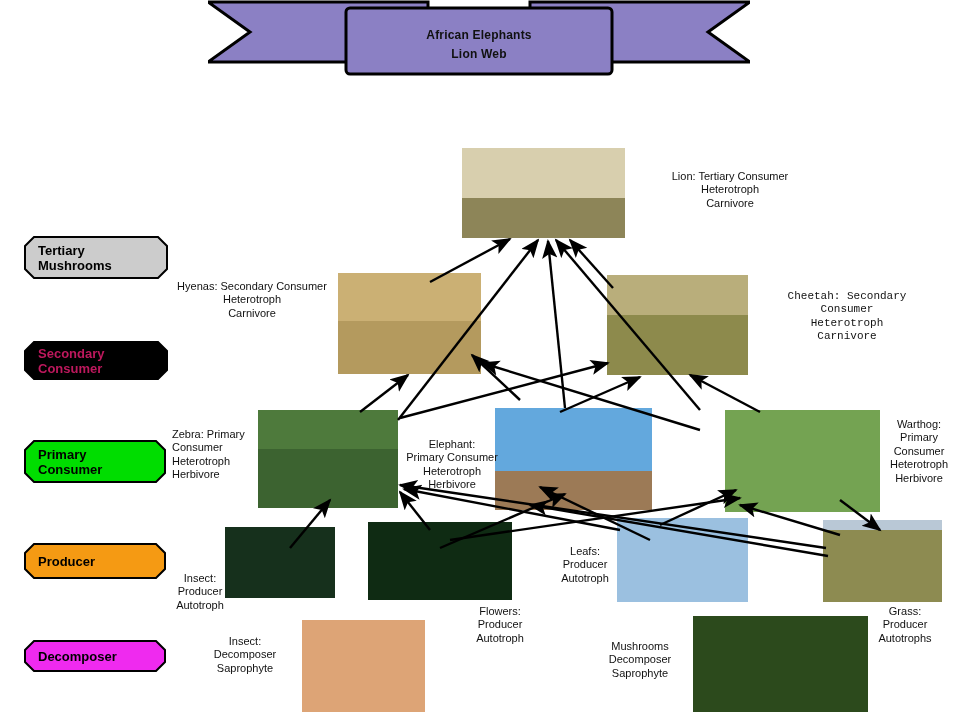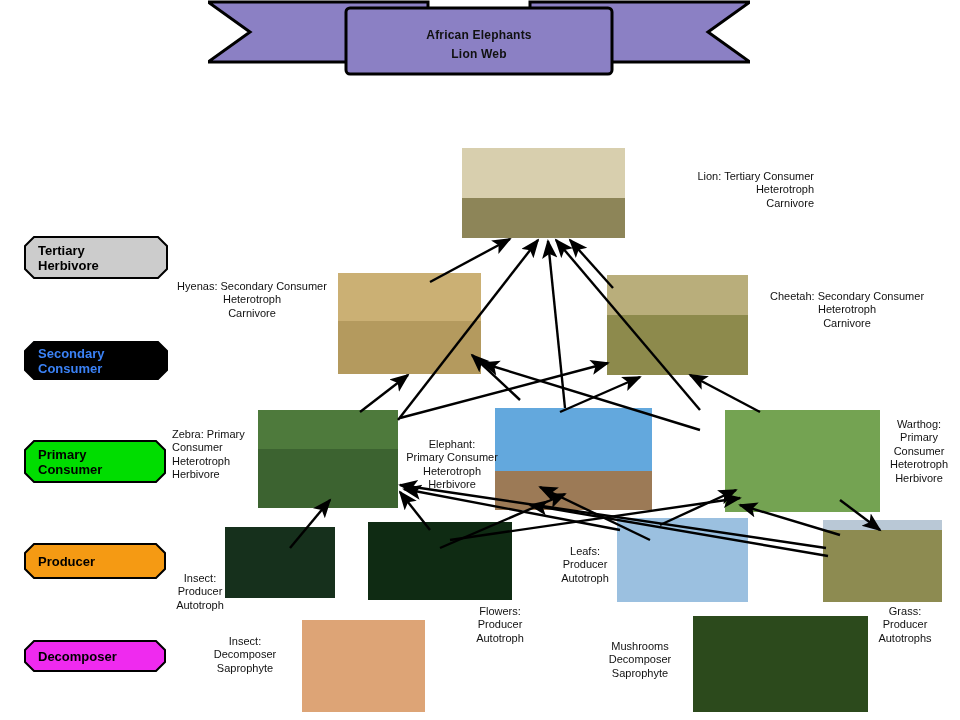--- a/index.html
+++ b/index.html
@@ -50,27 +50,27 @@
       <span>Lion Web</span>
     </div>
   </div>
 
   <div id="levels-layer">
       <div class="tag" style="left: 24px; top: 236px; width: 145px; height: 44px;">
         <svg class="tag-shape" viewBox="0 0 145 44" preserveAspectRatio="none">
           <polygon points="1,10 10,1 134,1 143,10 143,33 134,42 10,42 1,33" fill="#cccccc" stroke="#000" stroke-width="2"></polygon>
         </svg>
         <span class="tag-lbl" style="color: rgb(0, 0, 0); white-space: pre-line;">Tertiary
-Herbivore</span>
+Mushrooms</span>
       </div>
       <div class="tag" style="left: 24px; top: 341px; width: 145px; height: 40px;">
         <svg class="tag-shape" viewBox="0 0 145 40" preserveAspectRatio="none">
           <polygon points="1,10 10,1 134,1 143,10 143,29 134,38 10,38 1,29" fill="#000000" stroke="#000" stroke-width="2"></polygon>
         </svg>
-        <span class="tag-lbl" style="color: #3b82f6; white-space: pre-line;">Secondary
+        <span class="tag-lbl" style="color: #be185d; white-space: pre-line;">Secondary
 Consumer</span>
       </div>
       <div class="tag" style="left: 24px; top: 440px; width: 143px; height: 44px;">
         <svg class="tag-shape" viewBox="0 0 143 44" preserveAspectRatio="none">
           <polygon points="1,10 10,1 132,1 141,10 141,33 132,42 10,42 1,33" fill="#00dd00" stroke="#000" stroke-width="2"></polygon>
         </svg>
         <span class="tag-lbl" style="color: rgb(0, 0, 0); white-space: pre-line;">Primary
 Consumer</span>
       </div>
       <div class="tag" style="left: 24px; top: 543px; width: 143px; height: 37px;">
@@ -120,27 +120,27 @@
       </div>
       <div class="photo" style="left: 302px; top: 620px; width: 123px; height: 92px;">
         <div class="inner" style="background: linear-gradient(rgb(221, 164, 118) 0px, rgb(221, 164, 118) 100%), radial-gradient(at 52% 52%, rgb(24, 23, 26) 0px, rgb(24, 23, 26) 26%, rgba(0, 0, 0, 0) 30%);"></div>
       </div>
       <div class="photo" style="left: 693px; top: 616px; width: 175px; height: 96px;">
         <div class="inner" style="background: linear-gradient(rgb(44, 74, 28) 0px, rgb(44, 74, 28) 100%), radial-gradient(at 55% 38%, rgb(109, 74, 44) 0px, rgb(109, 74, 44) 28%, rgba(0, 0, 0, 0) 32%), radial-gradient(at 26% 55%, rgb(122, 86, 50) 0px, rgb(122, 86, 50) 17%, rgba(0, 0, 0, 0) 20%), radial-gradient(at 82% 66%, rgb(138, 96, 56) 0px, rgb(138, 96, 56) 15%, rgba(0, 0, 0, 0) 18%);"></div>
       </div>
     </div>
 
   <div id="captions-layer">
-      <div class="cap ctr" style="left: 646px; top: 170px; width: 168px; text-align: right;">Lion: Tertiary Consumer
+      <div class="cap ctr" style="left: 646px; top: 170px; width: 168px;">Lion: Tertiary Consumer
 Heterotroph
 Carnivore</div>
       <div class="cap ctr" style="left: 166px; top: 280px; width: 172px;">Hyenas: Secondary Consumer
 Heterotroph
 Carnivore</div>
-      <div class="cap ctr" style="left: 758px; top: 290px; width: 178px;">Cheetah: Secondary Consumer
+      <div class="cap ctr" style="left: 758px; top: 290px; width: 178px; font-family: Liberation Mono, monospace;">Cheetah: Secondary Consumer
 Heterotroph
 Carnivore</div>
       <div class="cap lft" style="left: 172px; top: 428px; width: 86px;">Zebra: Primary
 Consumer
 Heterotroph
 Herbivore</div>
       <div class="cap ctr" style="left: 404px; top: 438px; width: 96px;">Elephant:
 Primary Consumer
 Heterotroph
 Herbivore</div>

